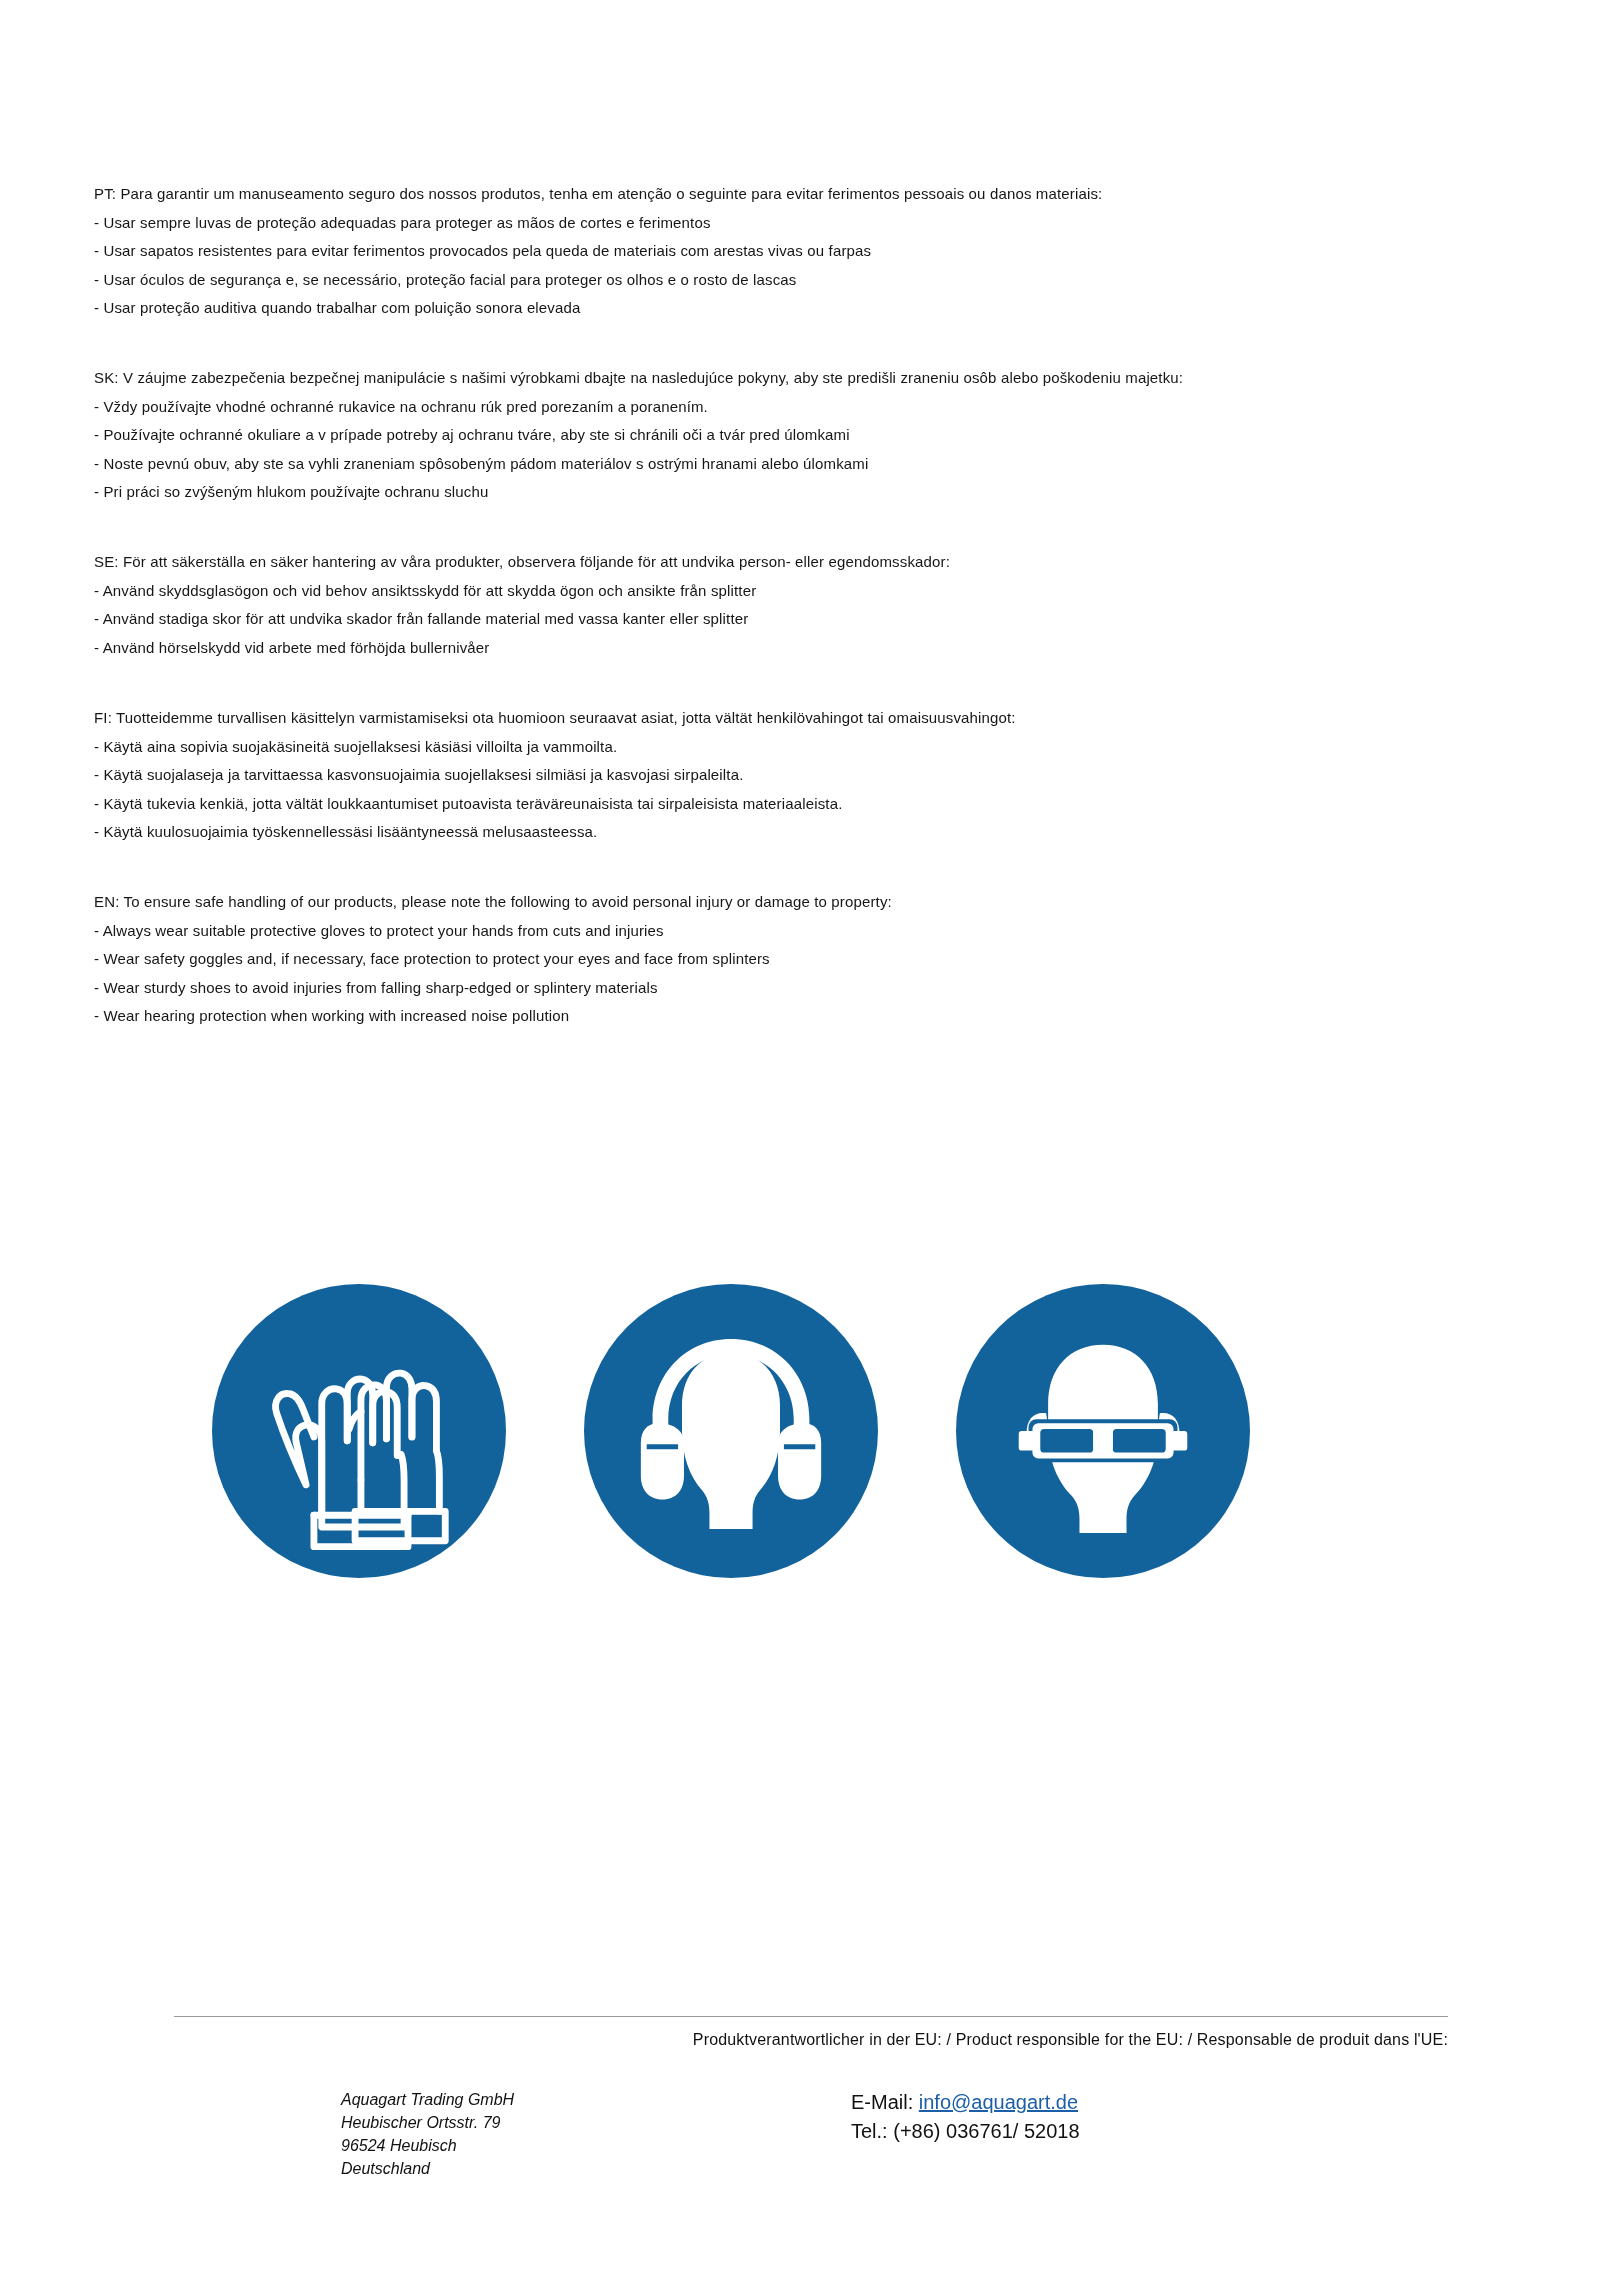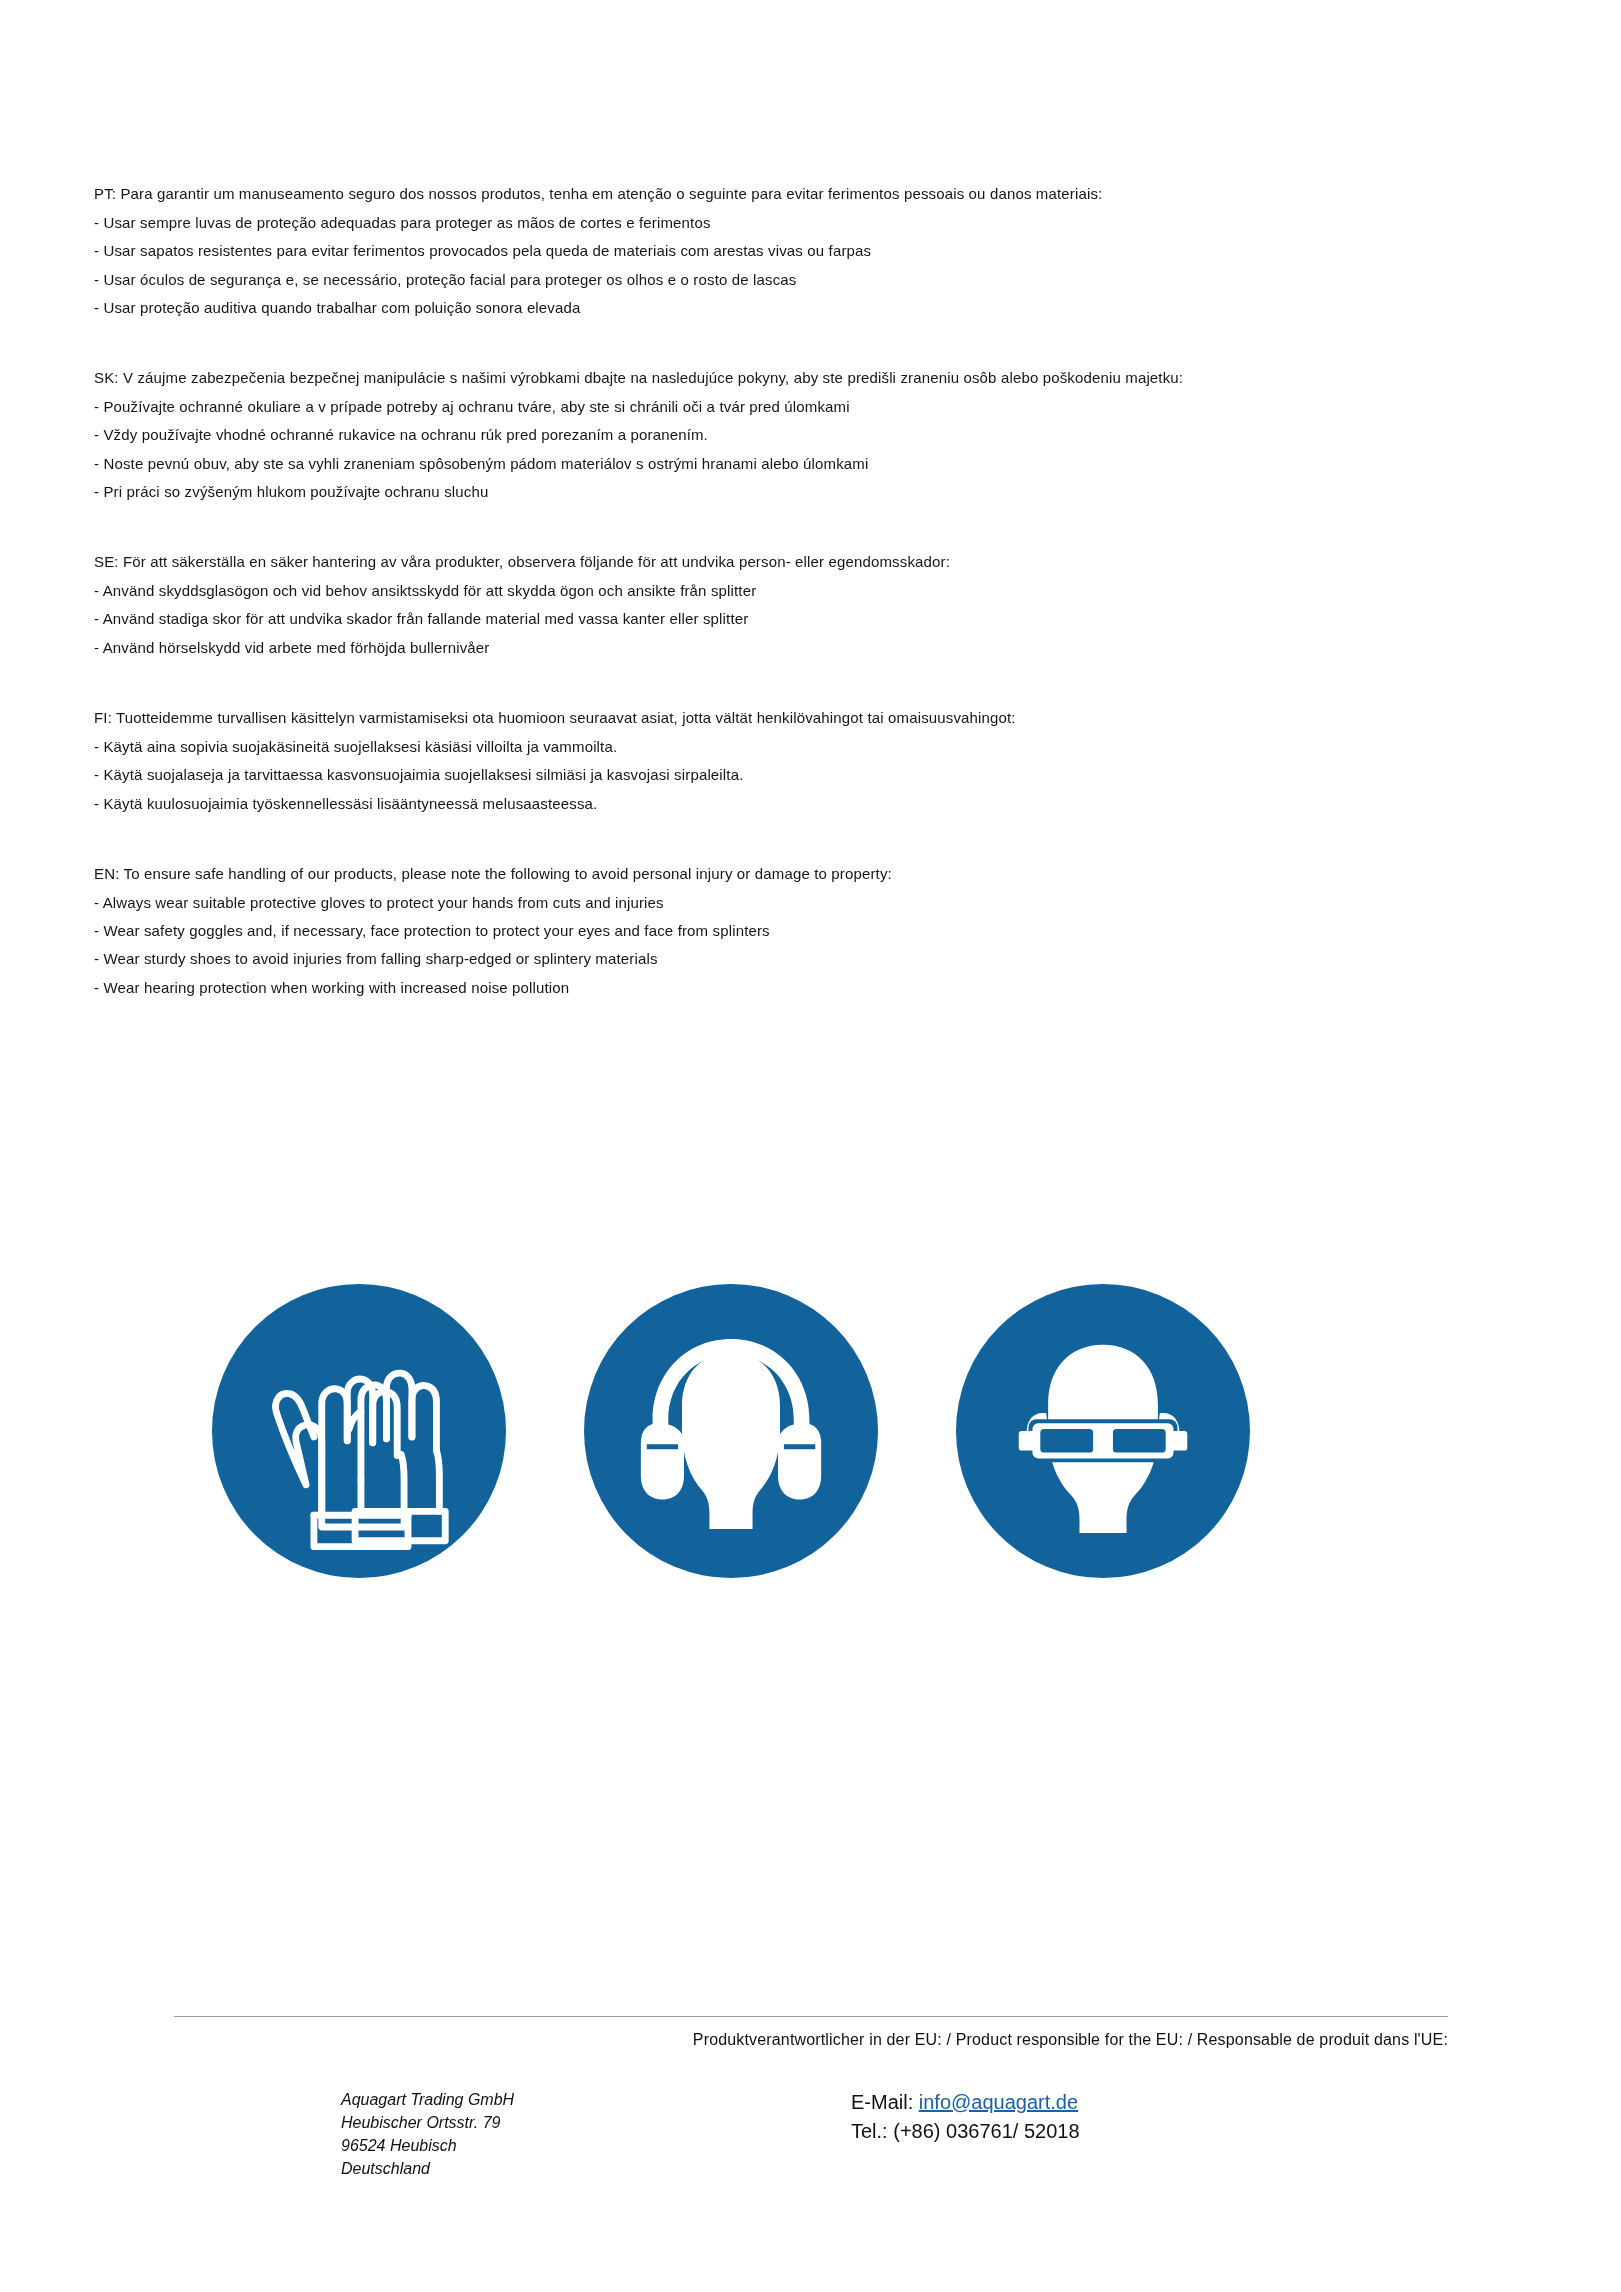--- a/index.html
+++ b/index.html
@@ -113,37 +113,38 @@
     <div class="lang-block">
       <p class="head">PT: Para garantir um manuseamento seguro dos nossos produtos, tenha em atenção o seguinte para evitar ferimentos pessoais ou danos materiais:</p>
       <p>- Usar sempre luvas de proteção adequadas para proteger as mãos de cortes e ferimentos</p>
       <p>- Usar sapatos resistentes para evitar ferimentos provocados pela queda de materiais com arestas vivas ou farpas</p>
       <p>- Usar óculos de segurança e, se necessário, proteção facial para proteger os olhos e o rosto de lascas</p>
       <p>- Usar proteção auditiva quando trabalhar com poluição sonora elevada</p>
     </div>
 
     <div class="lang-block">
       <p class="head">SK: V záujme zabezpečenia bezpečnej manipulácie s našimi výrobkami dbajte na nasledujúce pokyny, aby ste predišli zraneniu osôb alebo poškodeniu majetku:</p>
+      <p>- Vždy používajte vhodné ochranné rukavice na ochranu rúk pred porezaním a poranením.</p>
       <p>- Používajte ochranné okuliare a v prípade potreby aj ochranu tváre, aby ste si chránili oči a tvár pred úlomkami</p>
-      <p>- Vždy používajte vhodné ochranné rukavice na ochranu rúk pred porezaním a poranením.</p>
       <p>- Noste pevnú obuv, aby ste sa vyhli zraneniam spôsobeným pádom materiálov s ostrými hranami alebo úlomkami</p>
       <p>- Pri práci so zvýšeným hlukom používajte ochranu sluchu</p>
     </div>
 
     <div class="lang-block">
       <p class="head">SE: För att säkerställa en säker hantering av våra produkter, observera följande för att undvika person- eller egendomsskador:</p>
       <p>- Använd skyddsglasögon och vid behov ansiktsskydd för att skydda ögon och ansikte från splitter</p>
       <p>- Använd stadiga skor för att undvika skador från fallande material med vassa kanter eller splitter</p>
       <p>- Använd hörselskydd vid arbete med förhöjda bullernivåer</p>
     </div>
 
     <div class="lang-block">
       <p class="head">FI: Tuotteidemme turvallisen käsittelyn varmistamiseksi ota huomioon seuraavat asiat, jotta vältät henkilövahingot tai omaisuusvahingot:</p>
       <p>- Käytä aina sopivia suojakäsineitä suojellaksesi käsiäsi villoilta ja vammoilta.</p>
       <p>- Käytä suojalaseja ja tarvittaessa kasvonsuojaimia suojellaksesi silmiäsi ja kasvojasi sirpaleilta.</p>
+      <p>- Käytä tukevia kenkiä, jotta vältät loukkaantumiset putoavista teräväreunaisista tai sirpaleisista materiaaleista.</p>
       <p>- Käytä kuulosuojaimia työskennellessäsi lisääntyneessä melusaasteessa.</p>
     </div>
 
     <div class="lang-block">
       <p class="head">EN: To ensure safe handling of our products, please note the following to avoid personal injury or damage to property:</p>
       <p>- Always wear suitable protective gloves to protect your hands from cuts and injuries</p>
       <p>- Wear safety goggles and, if necessary, face protection to protect your eyes and face from splinters</p>
       <p>- Wear sturdy shoes to avoid injuries from falling sharp-edged or splintery materials</p>
       <p>- Wear hearing protection when working with increased noise pollution</p>
     </div>

